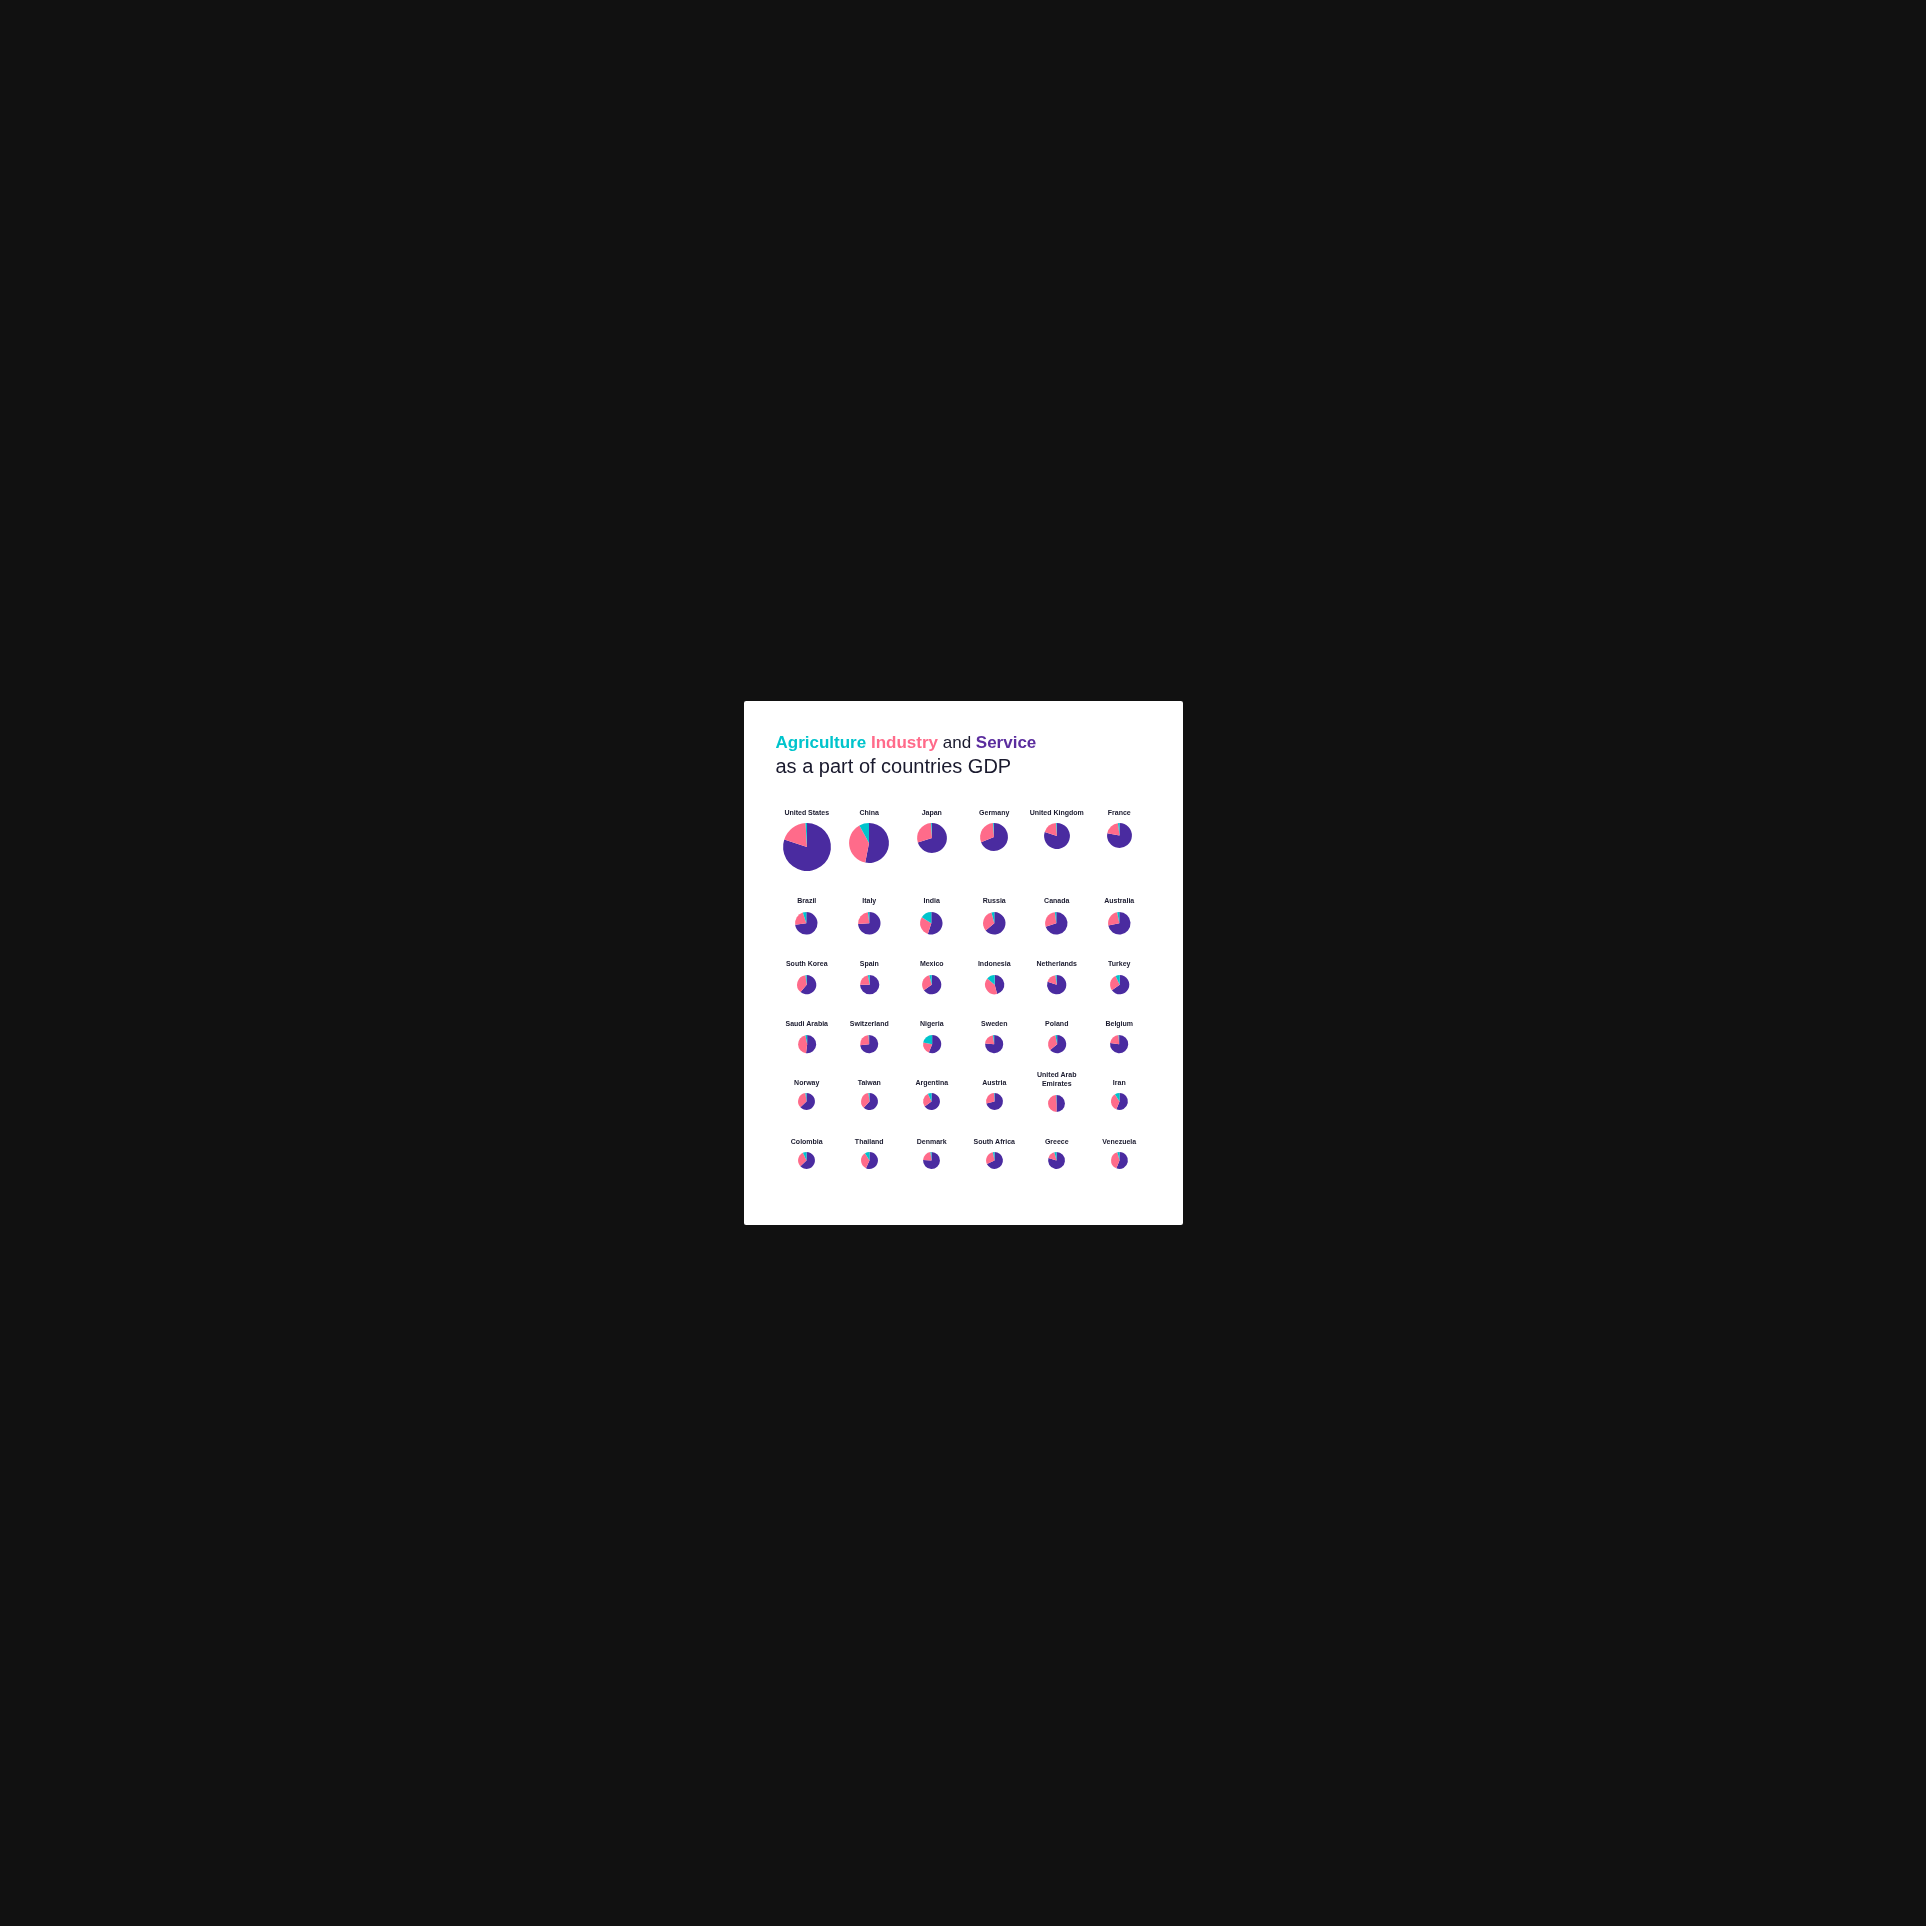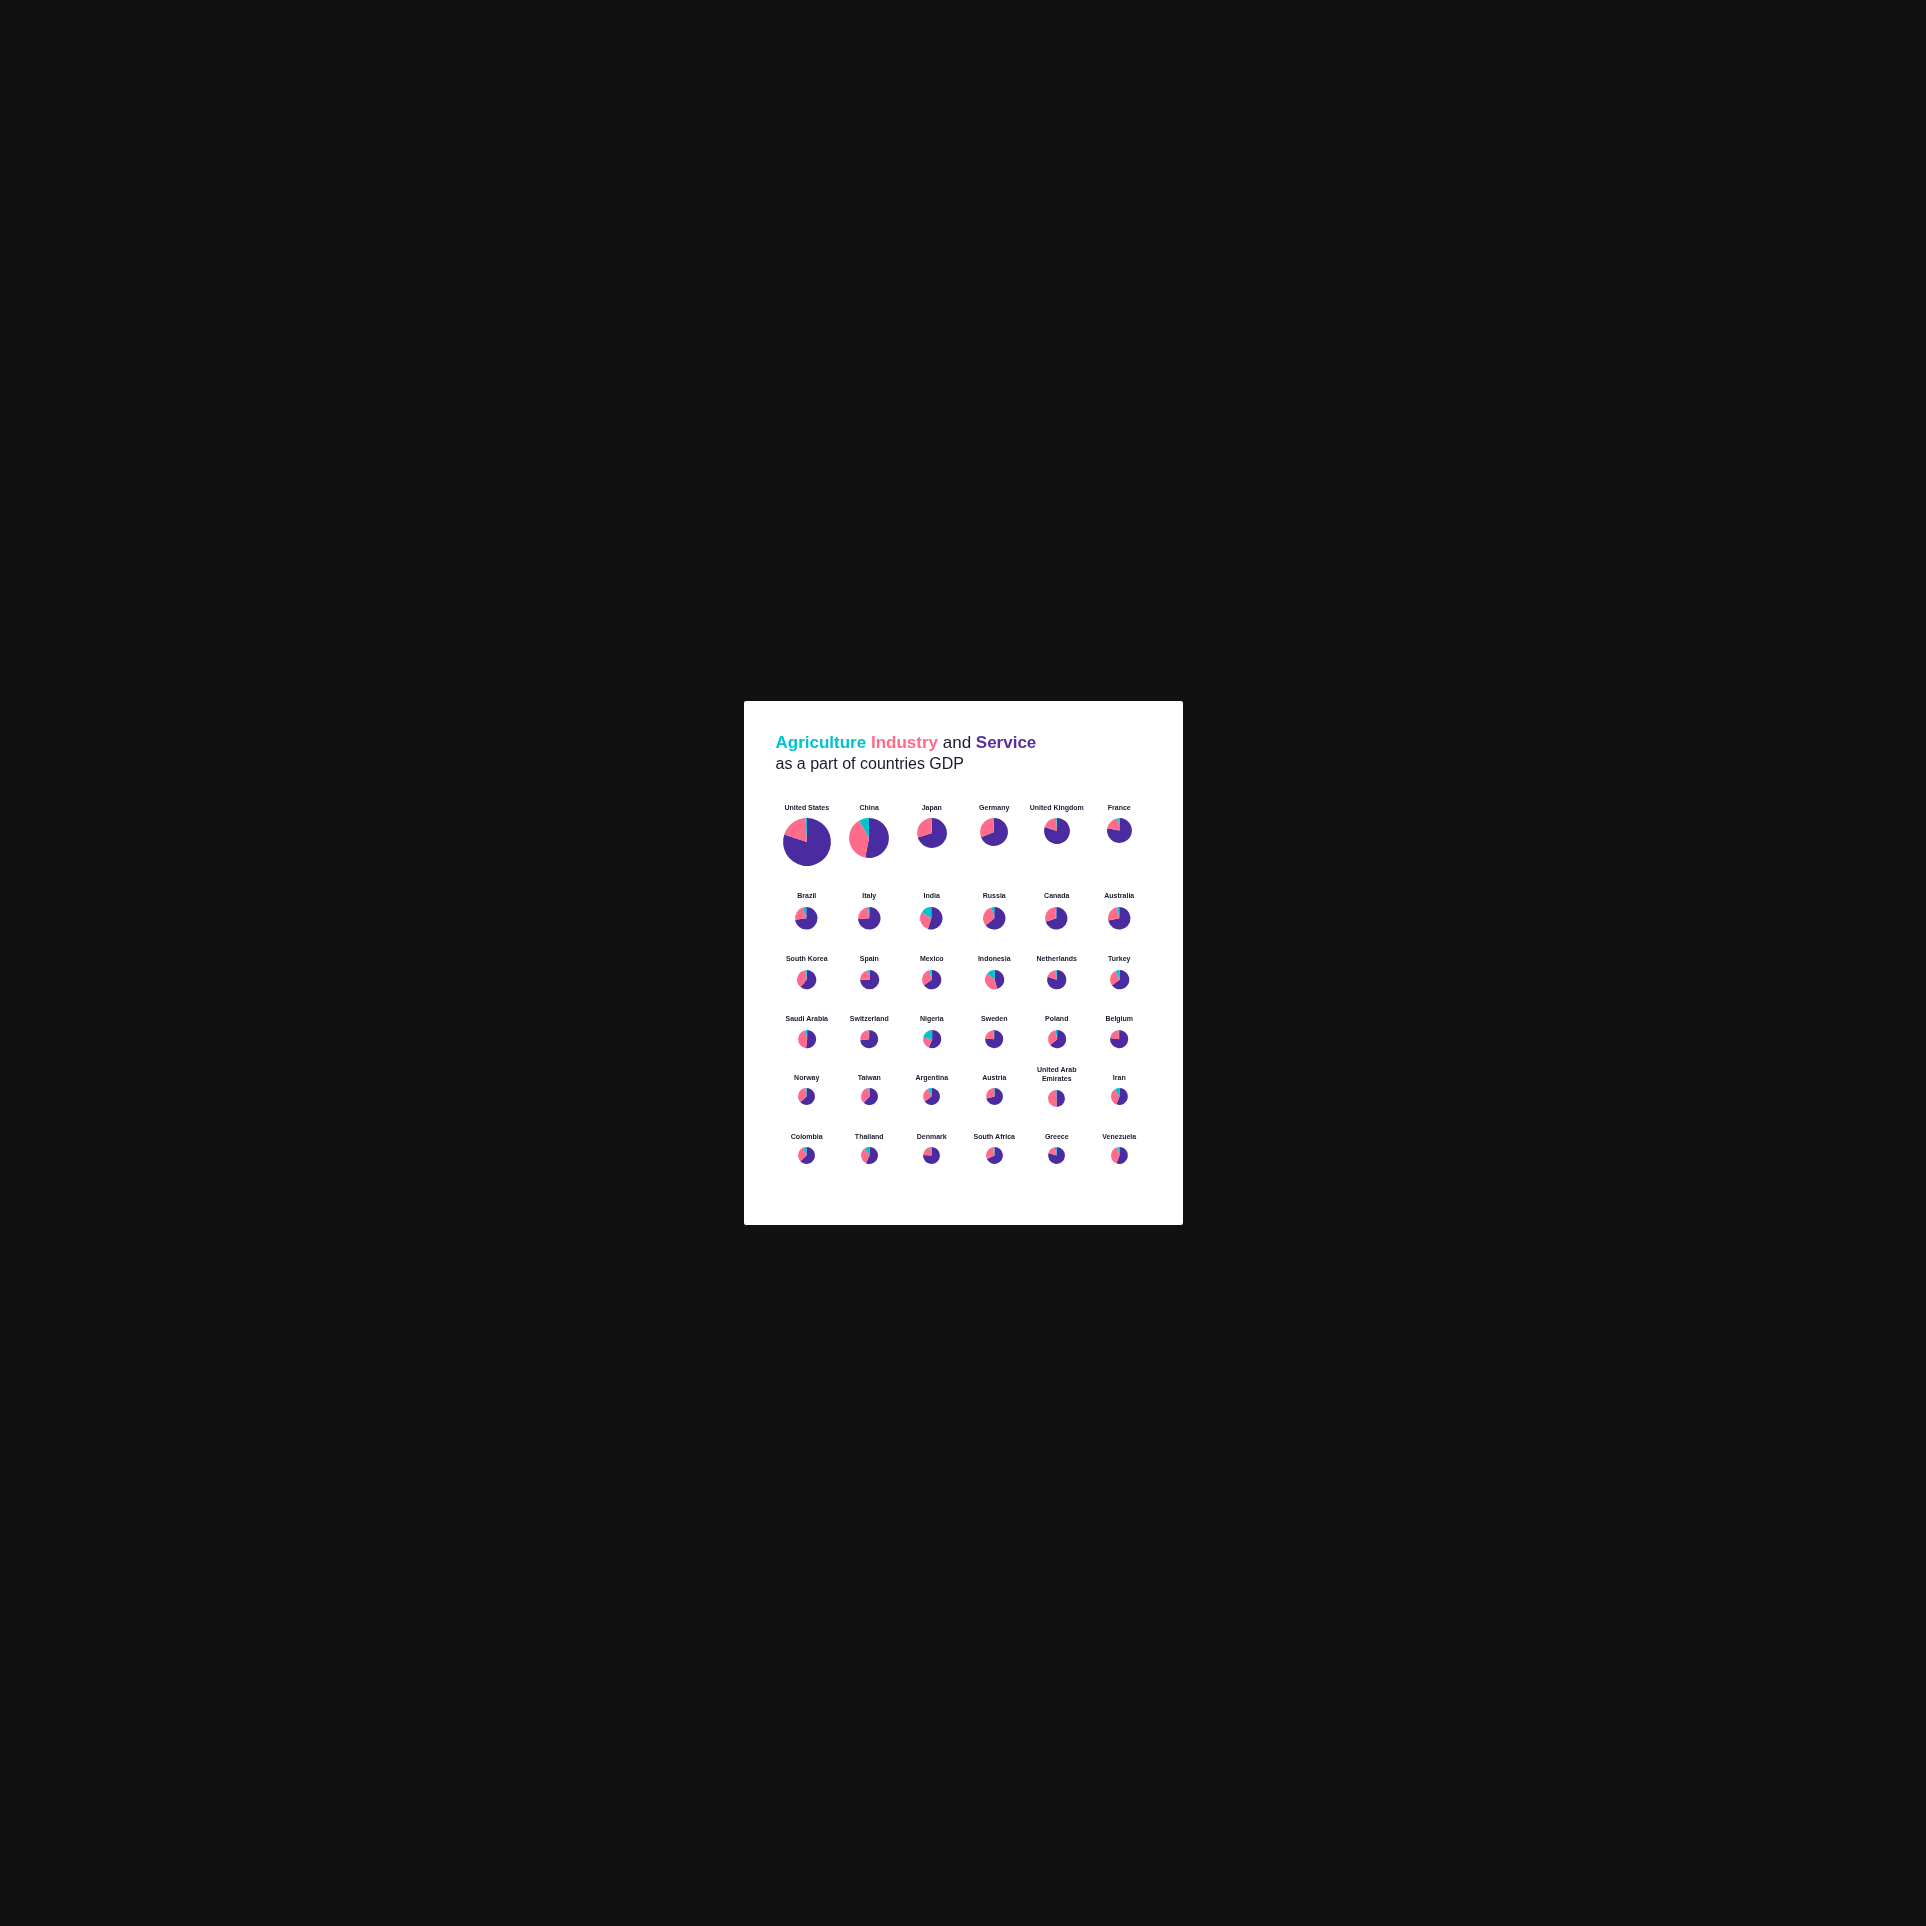--- a/index.html
+++ b/index.html
@@ -22,21 +22,21 @@
       font-size: 17px;
       font-weight: 400;
       color: #1a1a2e;
       margin-bottom: 2.1px;
       line-height: 1.2;
     }
     .title .agri { color: #00c4cc; font-weight: 700; }
     .title .indust { color: #ff6b8a; font-weight: 700; }
     .title .serv { color: #5b2d9e; font-weight: 900; }
     .subtitle {
-      font-size: 16px;
+      font-size: 20px;
       font-weight: 400;
       color: #1a1a2e;
       margin-bottom: 16px;
     }
     .grid {
       display: grid;
       grid-template-columns: repeat(6, 1fr);
       gap: 0;
     }
     .country-cell {

